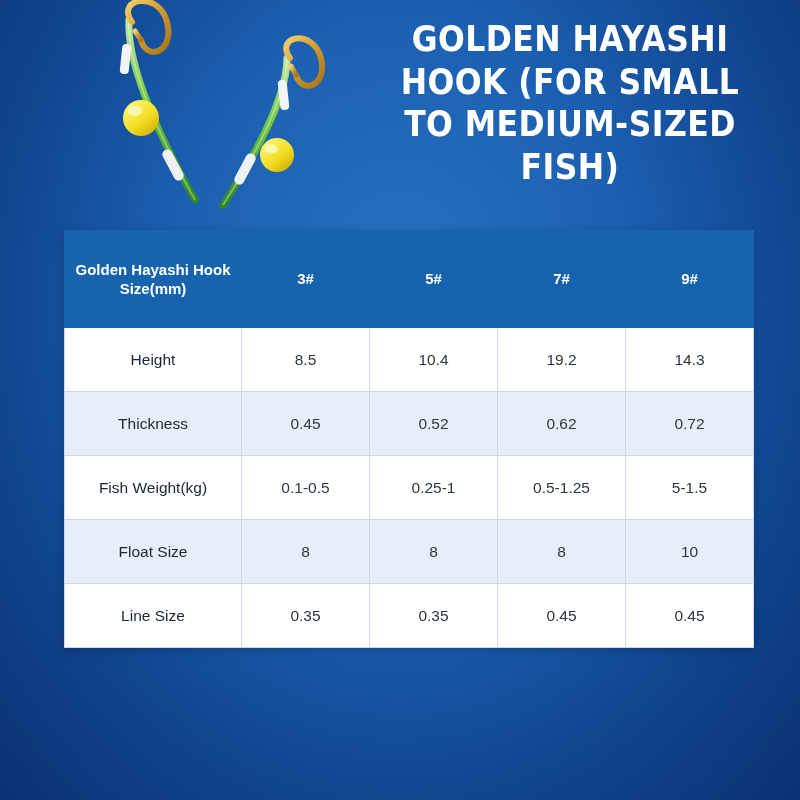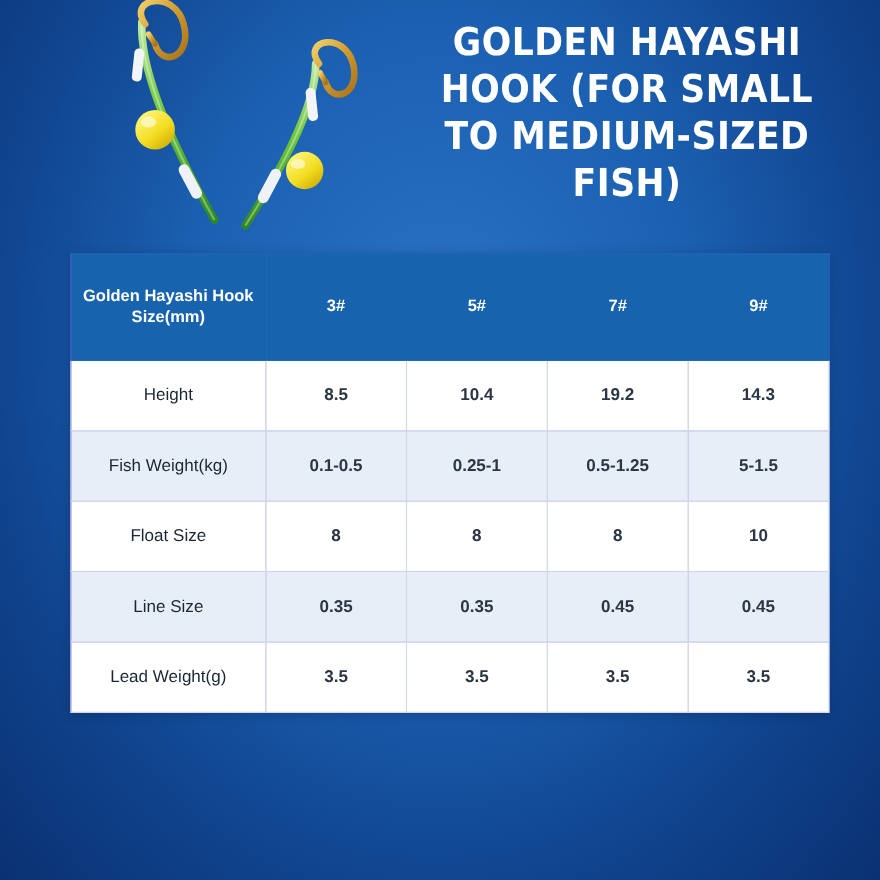--- a/index.html
+++ b/index.html
@@ -91,21 +91,21 @@
   }
   tbody tr:nth-child(odd) td {
     background: #ffffff;
   }
   tbody td.rowhead {
     font-weight: normal;
     font-size: 15.5px;
     line-height: 1.25;
   }
   tbody td.value {
-    font-weight: bold;
+    font-weight: normal;
     color: #2b3744;
   }
 </style>
 </head>
 <body>
 
 <div class="page">
 
   <div class="product">
     <svg width="300" height="235" viewBox="0 0 300 235" xmlns="http://www.w3.org/2000/svg">
@@ -169,44 +169,44 @@
       </thead>
       <tbody>
         <tr>
           <td class="rowhead">Height</td>
           <td class="value">8.5</td>
           <td class="value">10.4</td>
           <td class="value">19.2</td>
           <td class="value">14.3</td>
         </tr>
         <tr>
+          <td class="rowhead">Thickness</td>
+          <td class="value">0.45</td>
+          <td class="value">0.52</td>
+          <td class="value">0.62</td>
+          <td class="value">0.72</td>
+        </tr>
+        <tr>
           <td class="rowhead">Fish Weight(kg)</td>
           <td class="value">0.1-0.5</td>
           <td class="value">0.25-1</td>
           <td class="value">0.5-1.25</td>
           <td class="value">5-1.5</td>
         </tr>
         <tr>
           <td class="rowhead">Float Size</td>
           <td class="value">8</td>
           <td class="value">8</td>
           <td class="value">8</td>
           <td class="value">10</td>
         </tr>
         <tr>
           <td class="rowhead">Line Size</td>
           <td class="value">0.35</td>
           <td class="value">0.35</td>
           <td class="value">0.45</td>
           <td class="value">0.45</td>
         </tr>
-        <tr>
-          <td class="rowhead">Lead Weight(g)</td>
-          <td class="value">3.5</td>
-          <td class="value">3.5</td>
-          <td class="value">3.5</td>
-          <td class="value">3.5</td>
-        </tr>
       </tbody>
     </table>
   </div>
 
 </div>
 
 </body></html>

